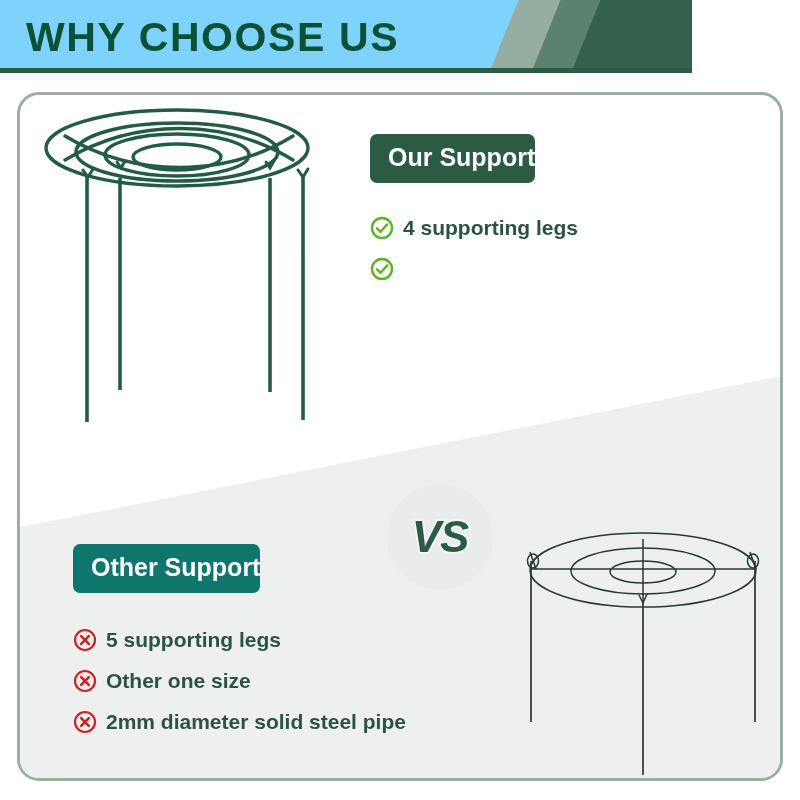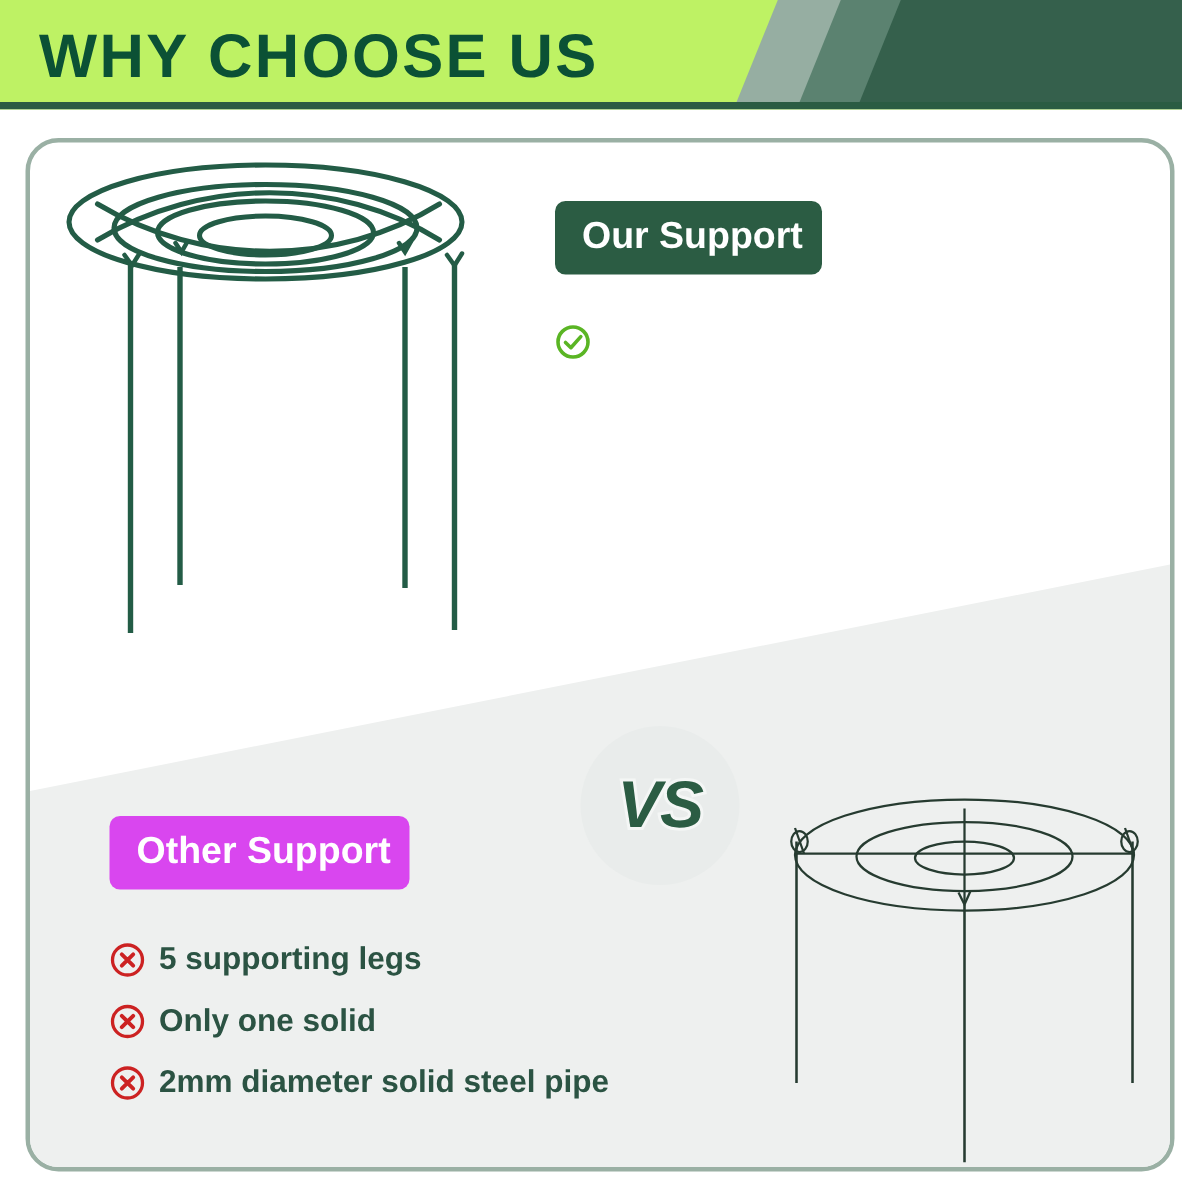--- a/index.html
+++ b/index.html
@@ -12,23 +12,23 @@
     height: 800px;
     overflow: hidden;
     font-family: "Liberation Sans", sans-serif;
     position: relative;
   }
 
   
   .header {
     position: absolute;
     left: 0; top: 0;
-    width: 788px; height: 73px;
+    width: 692px; height: 73px;
     overflow: hidden;
-    background: #bef264;
+    background: #7dd3fc;
   }
   .header-band {
     position: absolute;
     top: -10px;
     height: 82px;
     transform: skewX(-22deg);
   }
   .band-light {
     left: 506px;  width: 44px;
     background: #96aea2;
@@ -84,25 +84,25 @@
     left: 350px; top: 39px;
     width: 400px;
   }
   .badge {
     display: inline-block;
     border-radius: 7px;
     color: #ffffff;
     font-weight: bold;
     font-size: 25px;
     line-height: 25px;
-    padding: 11px 13px 13px 18px;
+    padding: 11px 0 13px 18px;
     white-space: nowrap;
   }
   .badge-green { background: #2b5c43; }
-  .badge-grey  { background: #d946ef; }
+  .badge-grey  { background: #0f766e; }
 
   .feature-list {
     margin-top: 24px;
     list-style: none;
     padding: 0;
   }
   .feature-item {
     display: flex;
     align-items: center;
     height: 41px;
@@ -249,20 +249,29 @@
     <div class="badge badge-green">Our Support</div>
 
     <ul class="feature-list">
       <li class="feature-item">
         <span class="feature-icon">
           <svg viewBox="0 0 24 24" width="24" height="24">
             <circle cx="12" cy="12" r="10" fill="none" stroke="#5ab524" stroke-width="2.4"></circle>
             <path d="M 7 12.3 L 10.6 15.8 L 17.2 8.4" fill="none" stroke="#5ab524" stroke-width="2.4" stroke-linecap="round" stroke-linejoin="round"></path>
           </svg>
         </span>
+        <span class="feature-text">4 supporting legs</span>
+      </li>
+      <li class="feature-item">
+        <span class="feature-icon">
+          <svg viewBox="0 0 24 24" width="24" height="24">
+            <circle cx="12" cy="12" r="10" fill="none" stroke="#5ab524" stroke-width="2.4"></circle>
+            <path d="M 7 12.3 L 10.6 15.8 L 17.2 8.4" fill="none" stroke="#5ab524" stroke-width="2.4" stroke-linecap="round" stroke-linejoin="round"></path>
+          </svg>
+        </span>
       </li>
     </ul>
   </div>
 
   <div class="panel-bottom">
     <div class="badge badge-grey">Other Support</div>
 
     <ul class="feature-list">
       <li class="feature-item">
         <span class="feature-icon">
@@ -273,21 +282,21 @@
         </span>
         <span class="feature-text">5 supporting legs</span>
       </li>
       <li class="feature-item">
         <span class="feature-icon">
           <svg viewBox="0 0 24 24" width="24" height="24">
             <circle cx="12" cy="12" r="10" fill="none" stroke="#cc2222" stroke-width="2.2"></circle>
             <path d="M 8.2 8.2 L 15.8 15.8 M 15.8 8.2 L 8.2 15.8" fill="none" stroke="#cc2222" stroke-width="2.6" stroke-linecap="round"></path>
           </svg>
         </span>
-        <span class="feature-text">Only one solid</span>
+        <span class="feature-text">Other one size</span>
       </li>
       <li class="feature-item">
         <span class="feature-icon">
           <svg viewBox="0 0 24 24" width="24" height="24">
             <circle cx="12" cy="12" r="10" fill="none" stroke="#cc2222" stroke-width="2.2"></circle>
             <path d="M 8.2 8.2 L 15.8 15.8 M 15.8 8.2 L 8.2 15.8" fill="none" stroke="#cc2222" stroke-width="2.6" stroke-linecap="round"></path>
           </svg>
         </span>
         <span class="feature-text">2mm diameter solid steel pipe</span>
       </li>

